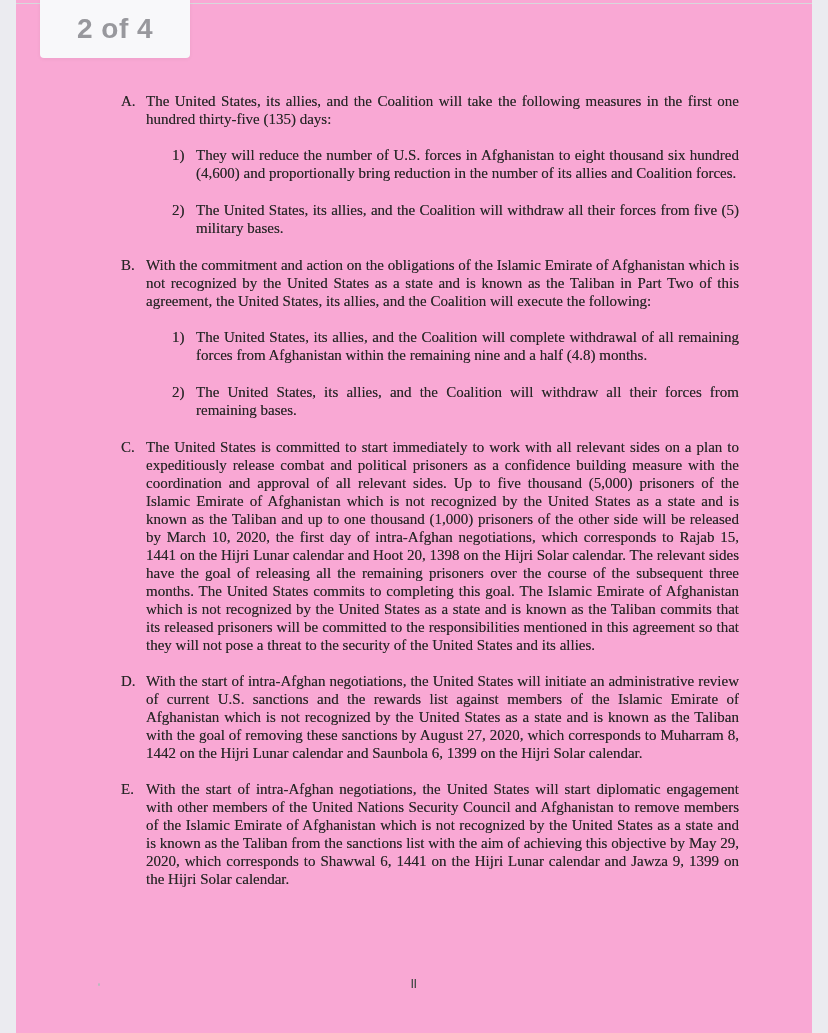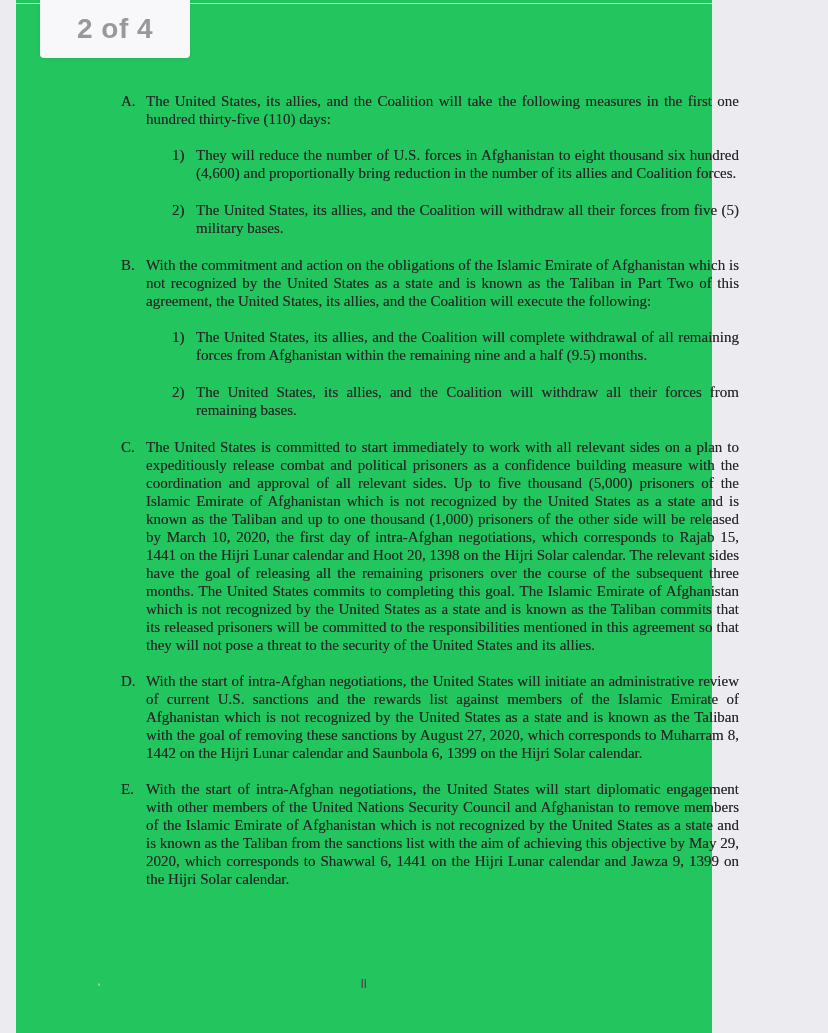--- a/index.html
+++ b/index.html
@@ -11,23 +11,23 @@
     height: 1033px;
     position: relative;
     background: #ebebf0;
     overflow: hidden;
     font-family: "Liberation Serif", serif;
   }
   .page {
     position: absolute;
     left: 16px;
     top: 0;
-    width: 696px;
+    width: 796px;
     height: 1033px;
-    background: #22c55e;
+    background: #f9a8d4;
   }
   .page-top-edge {
     position: absolute;
     left: 0;
     top: 3px;
     width: 100%;
     height: 1px;
     background: #d8d8dc;
   }
   .page-indicator {
@@ -105,41 +105,41 @@
   <div class="page-top-edge"></div>
 
   <div class="page-indicator">
     <span>2 of 4</span>
   </div>
 
   <div class="content">
 
     <div class="para">
       <span class="plabel">A.</span>
-      <span>The United States, its allies, and the Coalition will take the following measures in the first one hundred thirty-five (110) days:</span>
+      <span>The United States, its allies, and the Coalition will take the following measures in the first one hundred thirty-five (135) days:</span>
     </div>
 
     <div class="para sub">
       <span class="plabel">1)</span>
       <span>They will reduce the number of U.S. forces in Afghanistan to eight thousand six hundred (4,600) and proportionally bring reduction in the number of its allies and Coalition forces.</span>
     </div>
 
     <div class="para sub">
       <span class="plabel">2)</span>
       <span>The United States, its allies, and the Coalition will withdraw all their forces from five (5) military bases.</span>
     </div>
 
     <div class="para">
       <span class="plabel">B.</span>
       <span>With the commitment and action on the obligations of the Islamic Emirate of Afghanistan which is not recognized by the United States as a state and is known as the Taliban in Part Two of this agreement, the United States, its allies, and the Coalition will execute the following:</span>
     </div>
 
     <div class="para sub">
       <span class="plabel">1)</span>
-      <span>The United States, its allies, and the Coalition will complete withdrawal of all remaining forces from Afghanistan within the remaining nine and a half (9.5) months.</span>
+      <span>The United States, its allies, and the Coalition will complete withdrawal of all remaining forces from Afghanistan within the remaining nine and a half (4.8) months.</span>
     </div>
 
     <div class="para sub">
       <span class="plabel">2)</span>
       <span>The United States, its allies, and the Coalition will withdraw all their forces from remaining bases.</span>
     </div>
 
     <div class="para">
       <span class="plabel">C.</span>
       <span>The United States is committed to start immediately to work with all relevant sides on a plan to expeditiously release combat and political prisoners as a confidence building measure with the coordination and approval of all relevant sides.  Up to five thousand (5,000) prisoners of the Islamic Emirate of Afghanistan which is not recognized by the United States as a state and is known as the Taliban and up to one thousand (1,000) prisoners of the other side will be released by March 10, 2020, the first day of intra-Afghan negotiations, which corresponds to Rajab 15, 1441 on the Hijri Lunar calendar and Hoot 20, 1398 on the Hijri Solar calendar.  The relevant sides have the goal of releasing all the remaining prisoners over the course of the subsequent three months.  The United States commits to completing this goal.  The Islamic Emirate of Afghanistan which is not recognized by the United States as a state and is known as the Taliban commits that its released prisoners will be committed to the responsibilities mentioned in this agreement so that they will not pose a threat to the security of the United States and its allies.</span>

